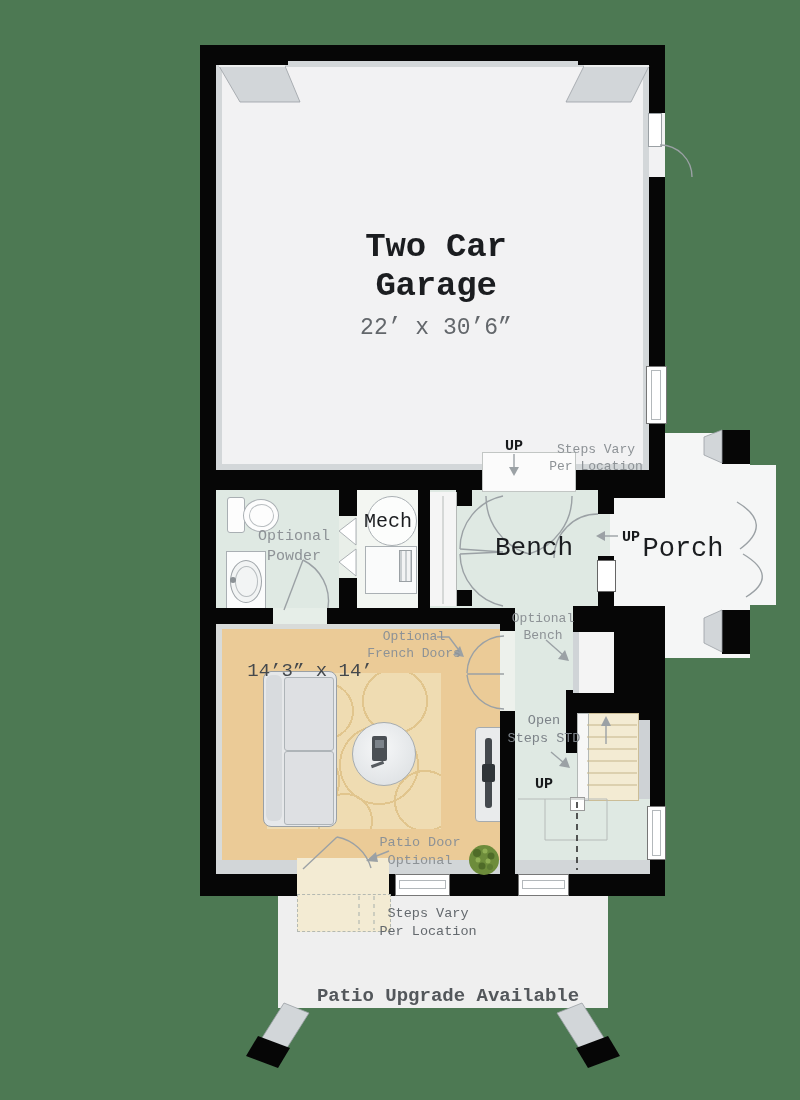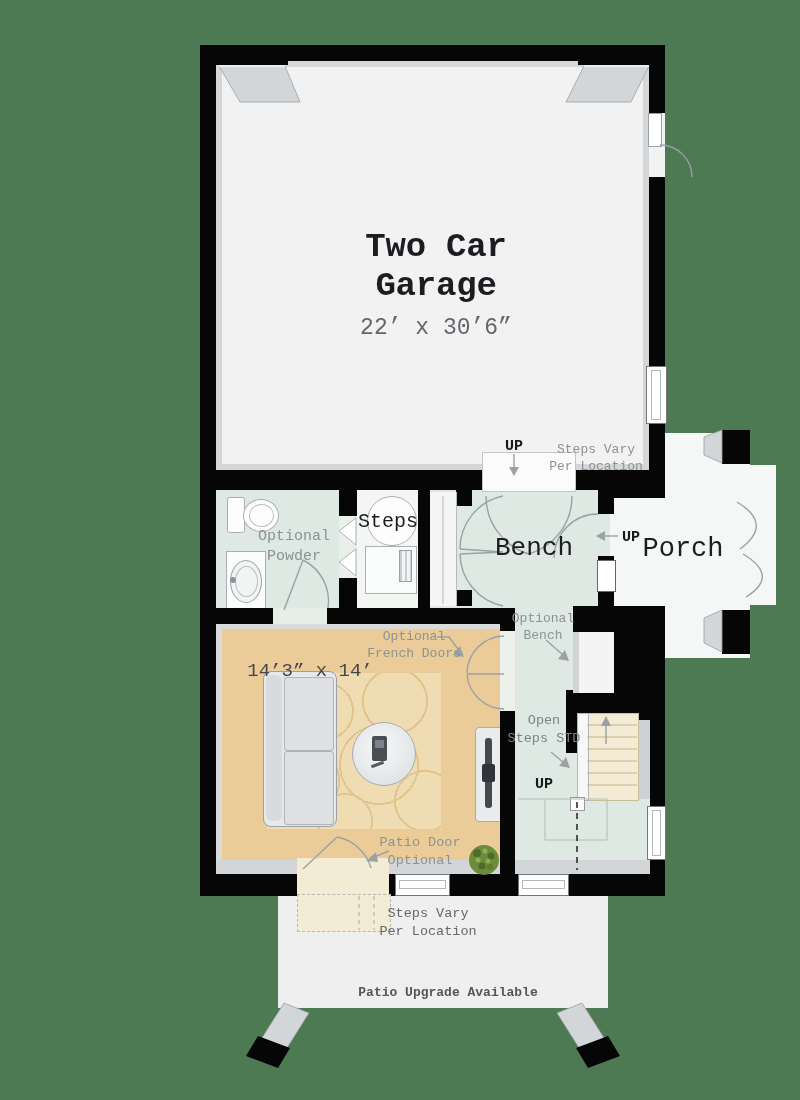--- a/index.html
+++ b/index.html
@@ -241,34 +241,34 @@
       <line x1="389" y1="851" x2="374" y2="857"></line>
       <polygon class="head" points="366,861 376,852 378,862"></polygon>
     </g>
   </svg>
 
   <div class="lbl dark" style="left:436px;top:228px;font-size:34px;font-weight:600;line-height:1.16;letter-spacing:-0.2px;">Two Car
 Garage</div>
   <div class="lbl" style="left:436px;top:313px;font-size:23px;color:#63676b;">22’ x 30’6”</div>
   <div class="lbl" style="left:294px;top:527px;font-size:15px;">Optional
 Powder</div>
-  <div class="lbl dark" style="left:388px;top:509px;font-size:20px;font-weight:500;">Steps</div>
+  <div class="lbl dark" style="left:388px;top:509px;font-size:20px;font-weight:500;">Mech</div>
   <div class="lbl dark" style="left:534px;top:531px;font-size:26px;font-weight:500;">Bench</div>
   <div class="lbl dark" style="left:683px;top:532px;font-size:27px;font-weight:500;">Porch</div>
   <div class="lbl" style="left:310px;top:659px;font-size:19px;font-weight:500;color:#44484c;">14’3” x 14’</div>
   <div class="lbl up" style="left:514px;top:437px;">UP</div>
   <div class="lbl" style="left:596px;top:441px;">Steps Vary
 Per Location</div>
   <div class="lbl up" style="left:631px;top:528px;">UP</div>
   <div class="lbl" style="left:543px;top:610px;">Optional
 Bench</div>
   <div class="lbl" style="left:544px;top:712px;font-size:13.5px;color:#7c8288;">Open
 Steps STD</div>
   <div class="lbl up" style="left:544px;top:775px;">UP</div>
   <div class="lbl" style="left:414px;top:628px;">Optional
 French Doors</div>
   <div class="lbl" style="left:420px;top:834px;font-size:13.5px;">Patio Door
 Optional</div>
   <div class="lbl" style="left:428px;top:905px;font-size:13.5px;color:#64696e;">Steps Vary
 Per Location</div>
-  <div class="lbl" style="left:448px;top:984px;font-size:13px;font-weight:600;color:#53575b;">Patio Upgrade Available</div>
+  <div class="lbl" style="left:448px;top:984px;font-size:19px;font-weight:600;color:#53575b;">Patio Upgrade Available</div>
 
 </div>
 
 </body></html>

